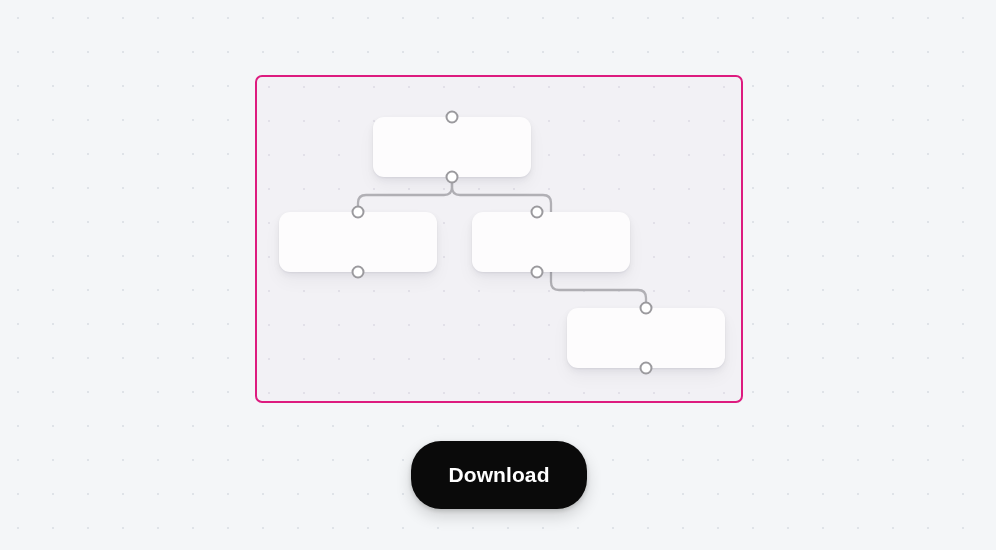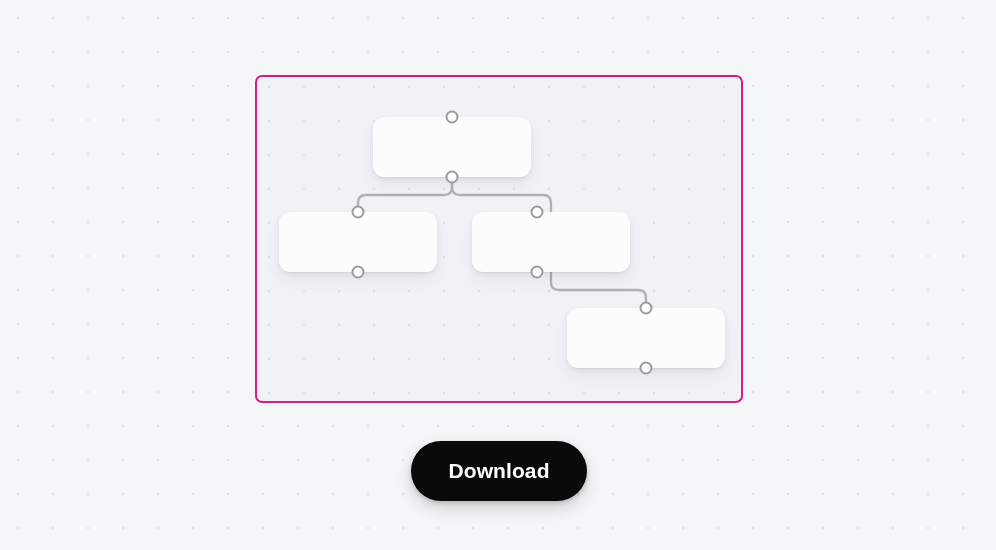--- a/index.html
+++ b/index.html
@@ -72,21 +72,21 @@
     transform: translate(-50%, -50%);
     z-index: 6;
   }
 
   
   #download-button {
     position: absolute;
     left: 411px;
     top: 441px;
     width: 176px;
-    height: 60px;
+    height: 68px;
     border: none;
     border-radius: 30px;
     background: #0a0a0a;
     color: #ffffff;
     font-family: "Liberation Sans", sans-serif;
     font-size: 21px;
     font-weight: bold;
     letter-spacing: 0.1px;
     cursor: pointer;
     box-shadow: 0 2px 4px rgba(10,10,10,0.16),

